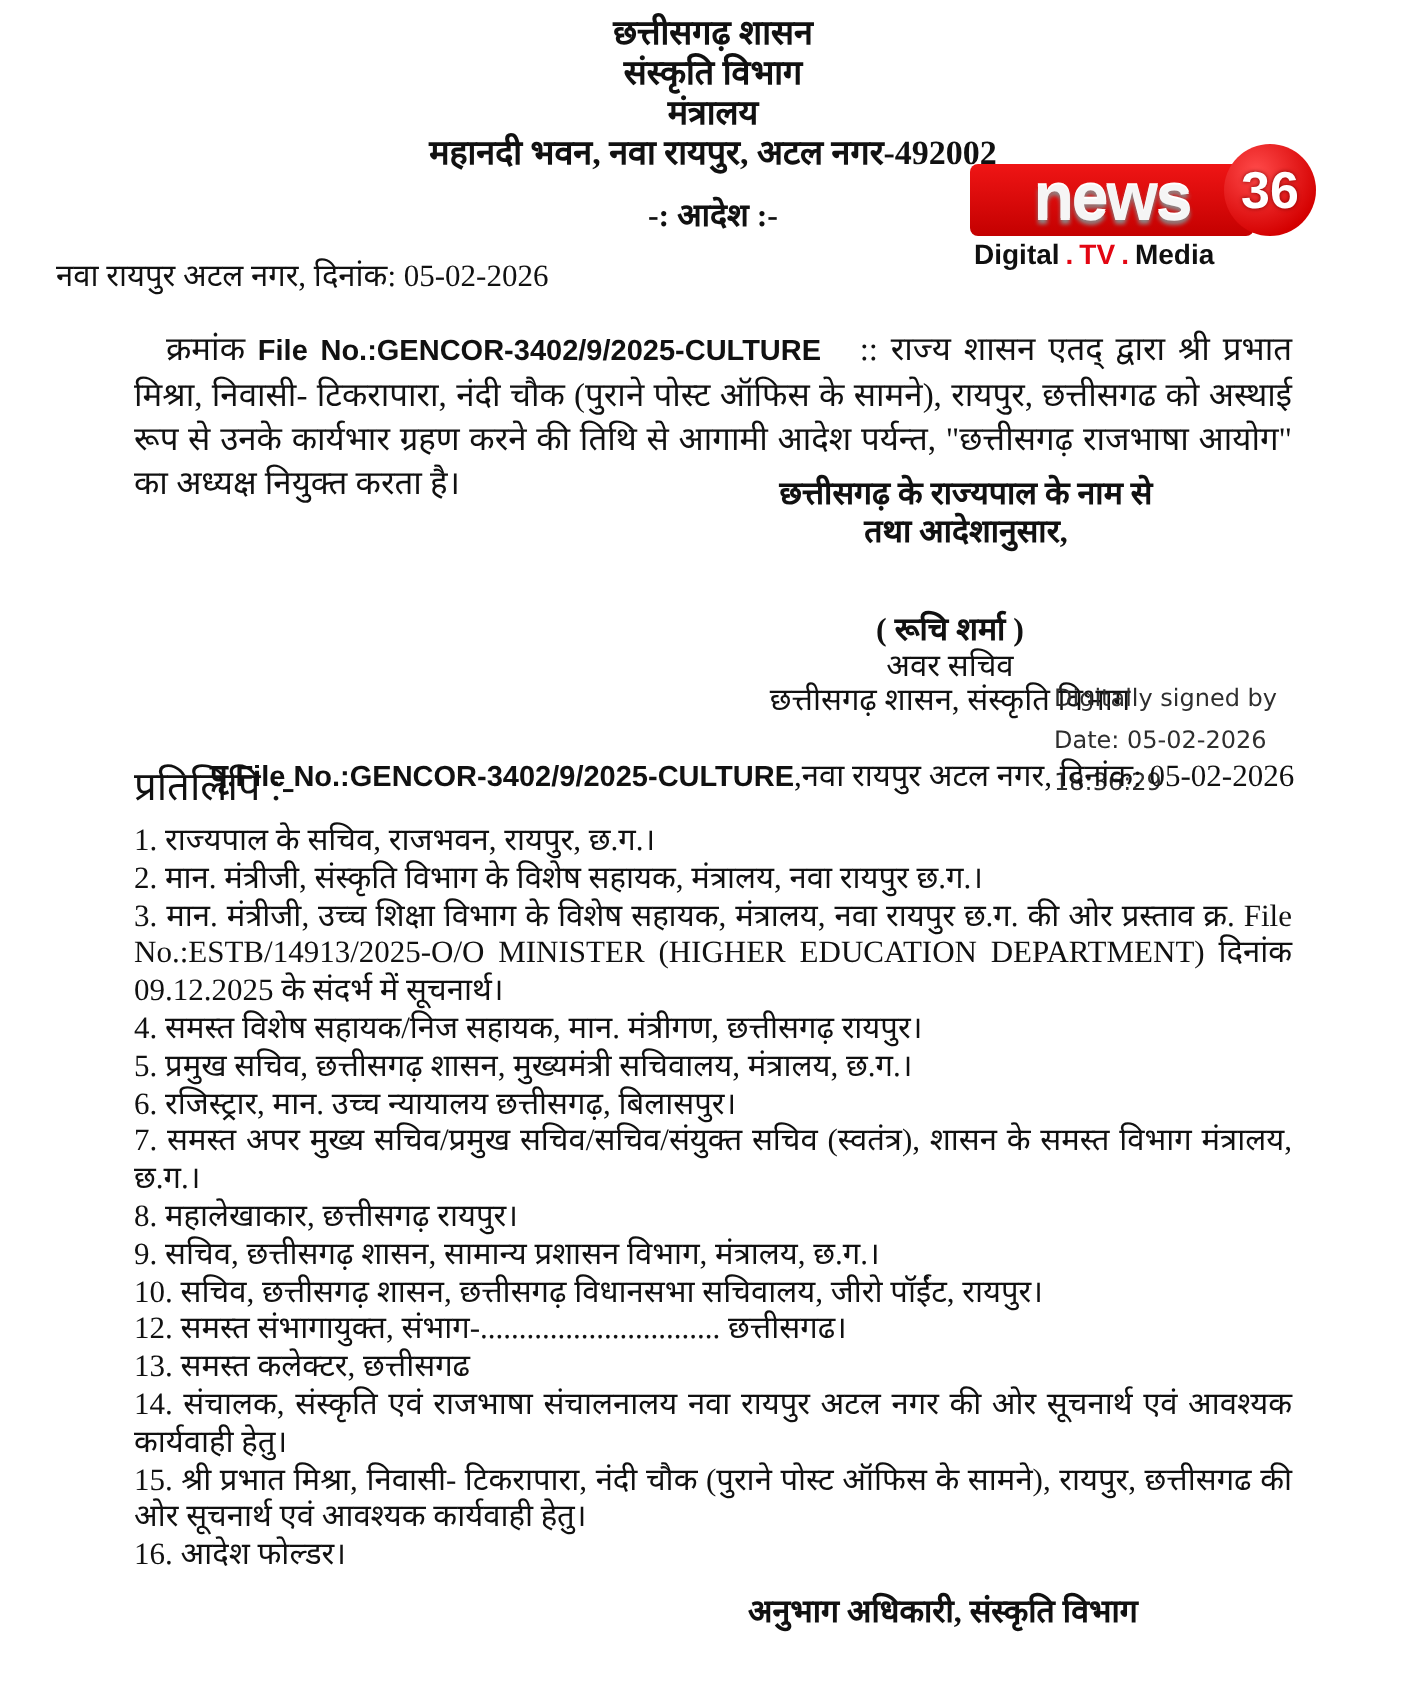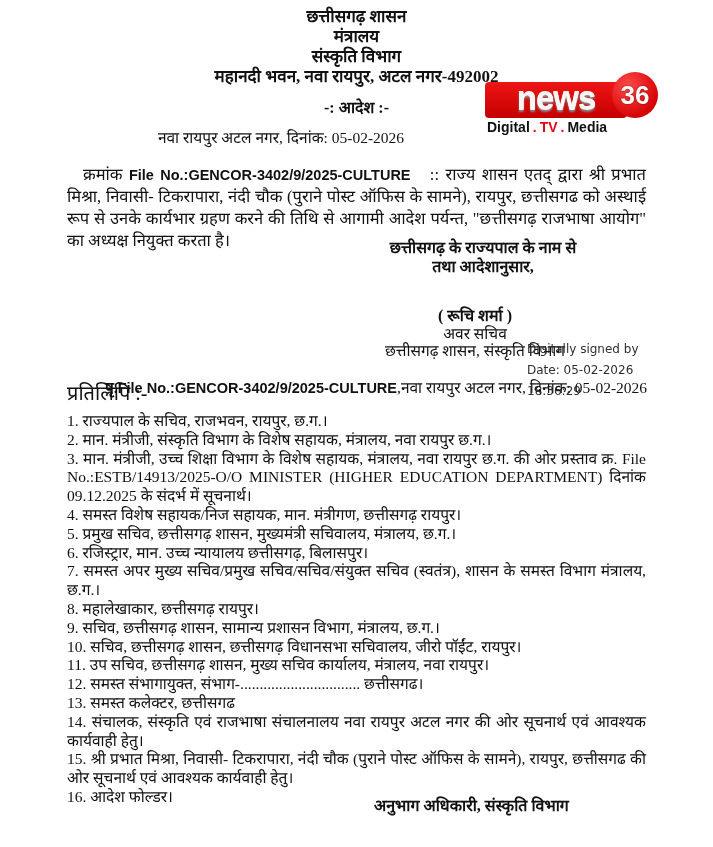--- a/index.html
+++ b/index.html
@@ -5,22 +5,22 @@
   html,body{margin:0;padding:0;background:#ffffff;}
   .page{
     position:relative;width:713px;height:847px;background:#ffffff;
     font-family:"Liberation Serif","DejaVu Serif",serif;color:#111;
     overflow:hidden;
   }
   .doc-header{position:absolute;top:7px;left:0;width:100%;text-align:center;
     font-weight:bold;font-size:17px;line-height:20px;}
   .order-heading{position:absolute;top:96px;left:0;width:100%;text-align:center;
     font-weight:bold;font-size:16px;}
-  .place-date{position:absolute;top:126px;left:0;width:562px;text-align:center;
-    font-size:15.5px;}
+  .place-date{position:absolute;top:126px;left:0;width:562px;text-align:left;
+    font-size:15.5px;padding-left:28px;}
   .order-para{position:absolute;top:147px;left:67px;width:579px;
     font-size:16.5px;line-height:22px;text-align:justify;text-indent:16px;}
   .filebold{font-family:"Liberation Sans","DejaVu Sans",sans-serif;
     font-weight:bold;font-size:14.5px;}
   .by-order{position:absolute;top:238px;left:283px;width:400px;text-align:center;
     font-weight:bold;font-size:16px;line-height:19px;}
   .sig-block{position:absolute;top:307px;left:275px;width:400px;text-align:center;
     font-size:15.5px;line-height:17.5px;}
   .sig-name{font-weight:bold;font-size:16px;}
   .digital-sig{position:absolute;top:339px;left:527px;
@@ -51,22 +51,22 @@
   .tag-red{color:#e30613;}
   .tag-dot{color:#e30613;padding:0 3px;}
 </style>
 </head>
 <body>
 
 <div class="page">
 
   <div class="doc-header">
     <div>छत्तीसगढ़ शासन</div>
+    <div>संस्कृति विभाग</div>
     <div>मंत्रालय</div>
-    <div>संस्कृति विभाग</div>
     <div>महानदी भवन, नवा रायपुर, अटल नगर-492002</div>
   </div>
 
   <div class="logo">
     <div class="logo-rect">
       <span class="logo-news">news</span>
     </div>
     <div class="logo-circle">
       <span class="logo-36">36</span>
     </div>
@@ -106,21 +106,20 @@
     <div>1. राज्यपाल के सचिव, राजभवन, रायपुर, छ.ग.।</div>
     <div>2. मान. मंत्रीजी, संस्कृति विभाग के विशेष सहायक, मंत्रालय, नवा रायपुर छ.ग.।</div>
     <div>3. मान. मंत्रीजी, उच्च शिक्षा विभाग के विशेष सहायक, मंत्रालय, नवा रायपुर छ.ग. की ओर प्रस्ताव क्र. File No.:ESTB/14913/2025-O/O MINISTER (HIGHER EDUCATION DEPARTMENT) दिनांक 09.12.2025 के संदर्भ में सूचनार्थ।</div>
     <div>4. समस्त विशेष सहायक/निज सहायक, मान. मंत्रीगण, छत्तीसगढ़ रायपुर।</div>
     <div>5. प्रमुख सचिव, छत्तीसगढ़ शासन, मुख्यमंत्री सचिवालय, मंत्रालय, छ.ग.।</div>
     <div>6. रजिस्ट्रार, मान. उच्च न्यायालय छत्तीसगढ़, बिलासपुर।</div>
     <div>7. समस्त अपर मुख्य सचिव/प्रमुख सचिव/सचिव/संयुक्त सचिव (स्वतंत्र), शासन के समस्त विभाग मंत्रालय, छ.ग.।</div>
     <div>8. महालेखाकार, छत्तीसगढ़ रायपुर।</div>
     <div>9. सचिव, छत्तीसगढ़ शासन, सामान्य प्रशासन विभाग, मंत्रालय, छ.ग.।</div>
     <div>10. सचिव, छत्तीसगढ़ शासन, छत्तीसगढ़ विधानसभा सचिवालय, जीरो पॉईंट, रायपुर।</div>
-    <div>11. उप सचिव, छत्तीसगढ़ शासन, मुख्य सचिव कार्यालय, मंत्रालय, नवा रायपुर।</div>
     <div>12. समस्त संभागायुक्त, संभाग-............................... छत्तीसगढ।</div>
     <div>13. समस्त कलेक्टर, छत्तीसगढ</div>
     <div>14. संचालक, संस्कृति एवं राजभाषा संचालनालय नवा रायपुर अटल नगर की ओर सूचनार्थ एवं आवश्यक कार्यवाही हेतु।</div>
     <div>15. श्री प्रभात मिश्रा, निवासी- टिकरापारा, नंदी चौक (पुराने पोस्ट ऑफिस के सामने), रायपुर, छत्तीसगढ की ओर सूचनार्थ एवं आवश्यक कार्यवाही हेतु।</div>
     <div>16. आदेश फोल्डर।</div>
   </div>
 
   <div class="doc-footer">अनुभाग अधिकारी, संस्कृति विभाग</div>
 
 </div>

